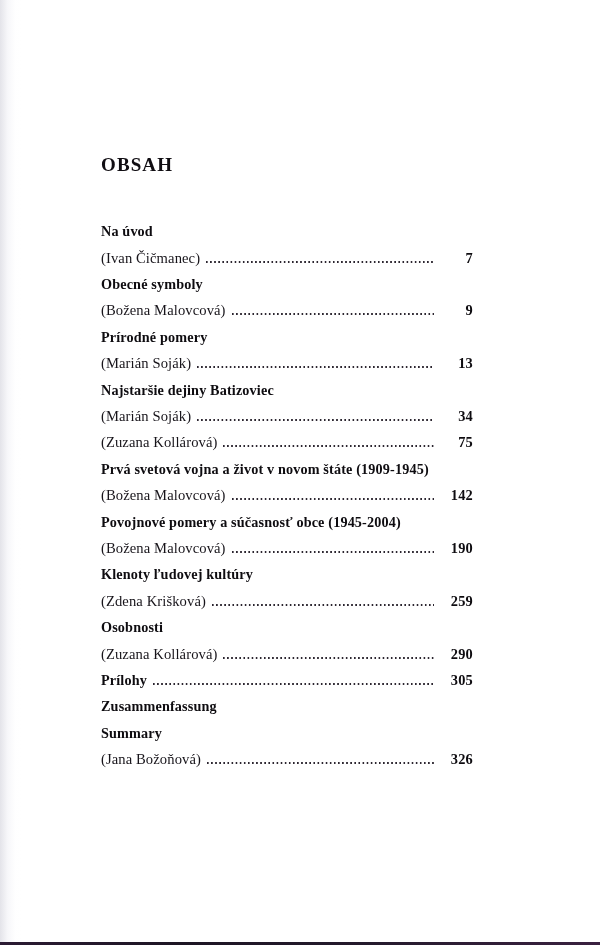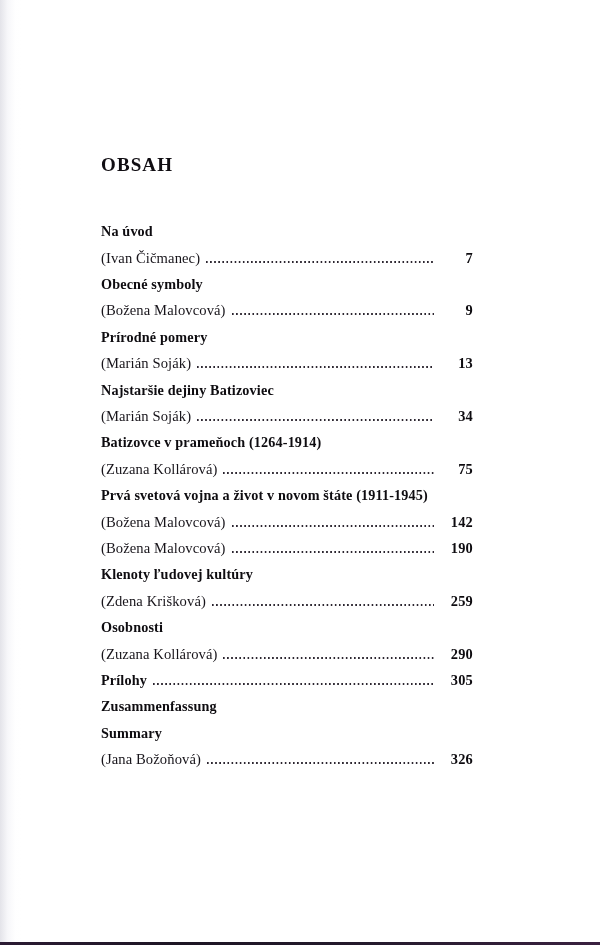--- a/index.html
+++ b/index.html
@@ -168,40 +168,40 @@
           <div class="toc-row row-title-only">
             <span class="title-text">Najstaršie dejiny Batizoviec</span>
           </div>
           <div class="toc-row">
             <span class="author-text">(Marián Soják)</span>
             <span class="leader"></span>
             <span class="page-num">34</span>
           </div>
         </li>
         <li class="toc-entry">
-          <div class="toc-row row-title-only">
-            <span class="title-text">Batizovce v prameňoch (1264-1914)</span>
-          </div>
           <div class="toc-row">
             <span class="author-text">(Zuzana Kollárová)</span>
             <span class="leader"></span>
             <span class="page-num">75</span>
           </div>
         </li>
         <li class="toc-entry">
           <div class="toc-row row-title-only">
-            <span class="title-text">Prvá svetová vojna a život v novom štáte (1911-1945)</span>
+            <span class="title-text">Prvá svetová vojna a život v novom štáte (1909-1945)</span>
           </div>
           <div class="toc-row">
             <span class="author-text">(Božena Malovcová)</span>
             <span class="leader"></span>
             <span class="page-num">142</span>
           </div>
         </li>
         <li class="toc-entry">
+          <div class="toc-row row-title-only">
+            <span class="title-text">Povojnové pomery a súčasnosť obce (1945-2004)</span>
+          </div>
           <div class="toc-row">
             <span class="author-text">(Božena Malovcová)</span>
             <span class="leader"></span>
             <span class="page-num">190</span>
           </div>
         </li>
         <li class="toc-entry">
           <div class="toc-row row-title-only">
             <span class="title-text">Klenoty ľudovej kultúry</span>
           </div>

